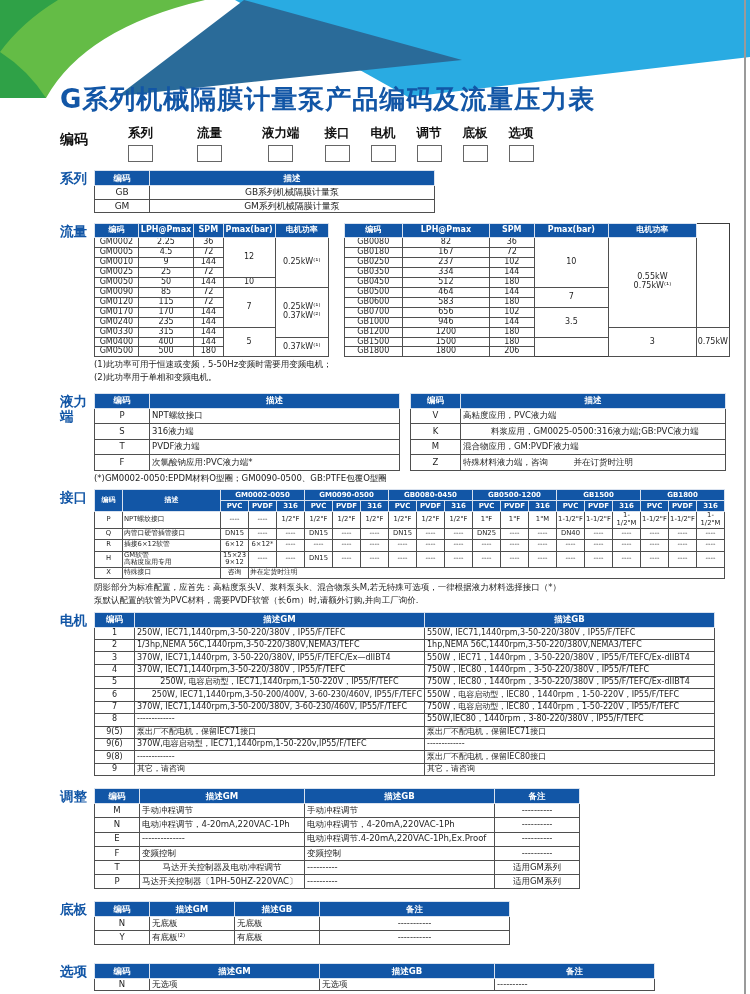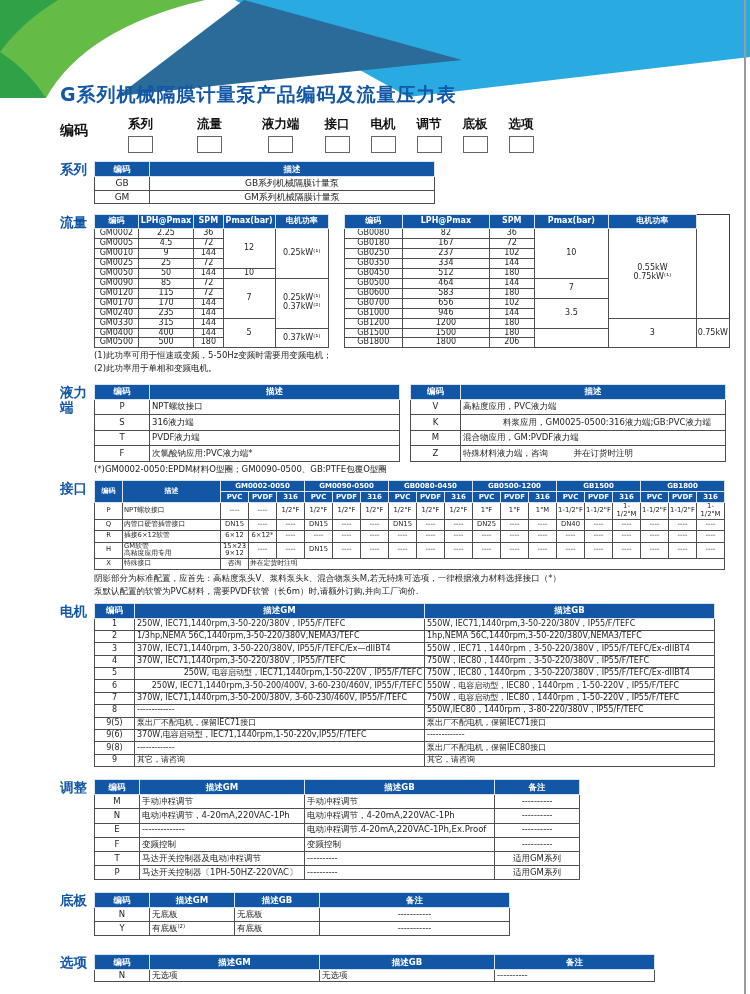--- a/index.html
+++ b/index.html
@@ -3,21 +3,21 @@
 <meta charset="utf-8">
 <style>
   html,body{margin:0;padding:0;}
   body{
     width:750px;height:994px;position:relative;overflow:hidden;
     background:#ffffff;font-family:"DejaVu Sans",sans-serif;color:#1a1a1a;
   }
   .banner{position:absolute;top:0;left:0;display:block;}
   .edge-line{position:absolute;top:0;left:744px;width:2px;height:994px;background:#9a9a9a;}
   .page{position:absolute;top:82px;left:0;width:750px;}
-  .title{margin:0 0 0 60px;font-size:19px;font-weight:bold;color:#1256a6;letter-spacing:1px;white-space:nowrap;}
+  .title{margin:0 0 0 60px;font-size:26px;font-weight:bold;color:#1256a6;letter-spacing:1px;white-space:nowrap;}
 
   .sec{display:flex;margin-left:60px;width:670px;align-items:flex-start;}
   .sec-label{width:34px;flex-shrink:0;color:#1256a6;font-weight:bold;font-size:13.5px;line-height:1.15;padding-top:1px;}
   .sec-body{flex:1;}
 
   
   .code-row{margin-top:8px;align-items:flex-start;}
   .code-row .sec-label{color:#111;font-size:14px;width:40px;padding-top:6px;}
   .code-fields{display:flex;margin-left:28px;}
   .code-field{text-align:center;}
@@ -390,21 +390,21 @@
                   <th>描述</th>
                 </tr>
               </thead>
               <tbody>
                 <tr>
                   <td>V</td>
                   <td style="text-align: left;">高粘度应用，PVC液力端</td>
                 </tr>
                 <tr>
                   <td>K</td>
-                  <td style="text-align: center; padding-left: 30px;">料浆应用，GM0025-0500:316液力端;GB:PVC液力端</td>
+                  <td style="text-align: left; padding-left: 30px;">料浆应用，GM0025-0500:316液力端;GB:PVC液力端</td>
                 </tr>
                 <tr>
                   <td>M</td>
                   <td style="text-align: left;">混合物应用，GM:PVDF液力端</td>
                 </tr>
                 <tr>
                   <td>Z</td>
                   <td style="text-align: left;">特殊材料液力端，咨询　　　并在订货时注明</td>
                 </tr>
               </tbody>
@@ -614,21 +614,21 @@
                 <td style="text-align: left;">370W, IEC71,1440rpm, 3-50-220/380V, IP55/F/TEFC/Ex—dIIBT4</td>
                 <td style="text-align: left;">550W，IEC71，1440rpm，3-50-220/380V，IP55/F/TEFC/Ex-dIIBT4</td>
               </tr>
               <tr>
                 <td>4</td>
                 <td style="text-align: left;">370W, IEC71,1440rpm,3-50-220/380V，IP55/F/TEFC</td>
                 <td style="text-align: left;">750W，IEC80，1440rpm，3-50-220/380V，IP55/F/TEFC</td>
               </tr>
               <tr>
                 <td>5</td>
-                <td style="text-align: right;">250W, 电容启动型，IEC71,1440rpm,1-50-220V，IP55/F/TEFC</td>
+                <td style="text-align: center;">250W, 电容启动型，IEC71,1440rpm,1-50-220V，IP55/F/TEFC</td>
                 <td style="text-align: left;">750W，IEC80，1440rpm，3-50-220/380V，IP55/F/TEFC/Ex-dIIBT4</td>
               </tr>
               <tr>
                 <td>6</td>
                 <td style="text-align: right;">250W, IEC71,1440rpm,3-50-200/400V, 3-60-230/460V, IP55/F/TEFC</td>
                 <td style="text-align: left;">550W，电容启动型，IEC80，1440rpm，1-50-220V，IP55/F/TEFC</td>
               </tr>
               <tr>
                 <td>7</td>
                 <td style="text-align: left;">370W, IEC71,1440rpm,3-50-200/380V, 3-60-230/460V, IP55/F/TEFC</td>
@@ -704,21 +704,21 @@
                 <td>----------</td>
               </tr>
               <tr>
                 <td>F</td>
                 <td style="text-align: left;">变频控制</td>
                 <td style="text-align: left;">变频控制</td>
                 <td>----------</td>
               </tr>
               <tr>
                 <td>T</td>
-                <td style="text-align: left;">马达开关控制器及电动冲程调节</td>
+                <td style="text-align: center;">马达开关控制器及电动冲程调节</td>
                 <td style="text-align: left;">----------</td>
                 <td>适用GM系列</td>
               </tr>
               <tr>
                 <td>P</td>
                 <td style="text-align: left;">马达开关控制器〔1PH-50HZ-220VAC〕</td>
                 <td style="text-align: left;">----------</td>
                 <td>适用GM系列</td>
               </tr>
             </tbody>

